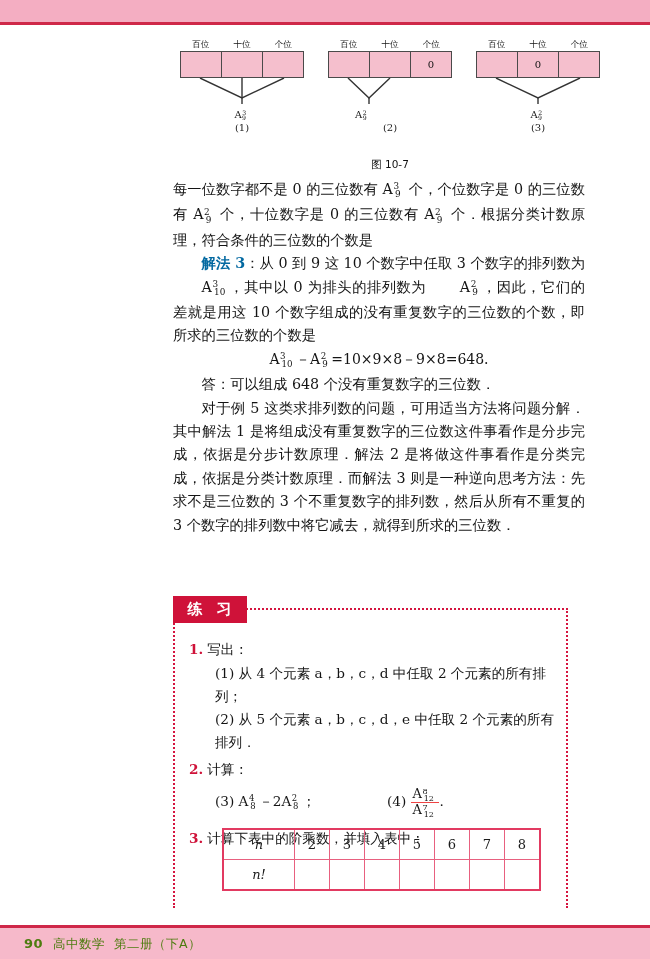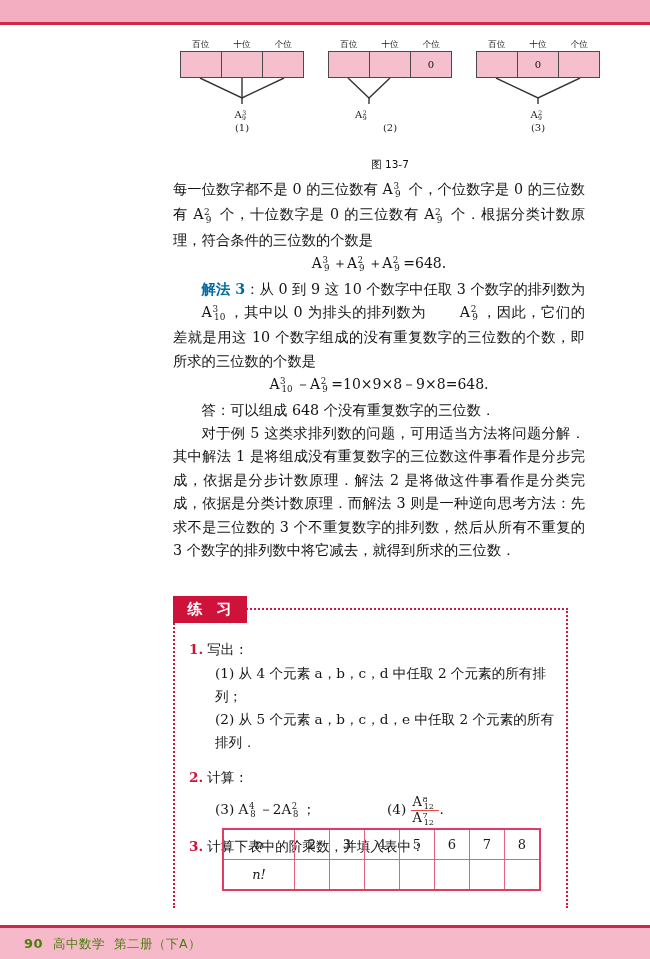--- a/index.html
+++ b/index.html
@@ -219,27 +219,26 @@
       </svg>
       <div class="fig-perm">
         <span class="perm">
           <span class="base">A</span><span class="sup">2</span><span class="sub">9</span>
         </span>
       </div>
       <div class="fig-idx">(3)</div>
     </div>
   </div>
 
-  <div class="fig-caption">图 13-7</div>
+  <div class="fig-caption">图 10-7</div>
 
   <div class="body">
 
     <p><span>每一位数字都不是 0 的三位数有 </span><span class="perm"><span class="base">A</span><span class="sup">3</span><span class="sub">9</span></span><span> 个，个位数字是 0 的三位数有 </span><span class="perm"><span class="base">A</span><span class="sup">2</span><span class="sub">9</span></span><span> 个，十位数字是 0 的三位数有 </span><span class="perm"><span class="base">A</span><span class="sup">2</span><span class="sub">9</span></span><span> 个．根据分类计数原理，符合条件的三位数的个数是</span></p>
 
-    <p class="formula"><span class="perm"><span class="base">A</span><span class="sup">3</span><span class="sub">9</span></span>＋<span class="perm"><span class="base">A</span><span class="sup">2</span><span class="sub">9</span></span>＋<span class="perm"><span class="base">A</span><span class="sup">2</span><span class="sub">9</span></span><span>=648.</span></p>
 
     <p class="indent"><span class="label-red">解法 3</span><span>：</span><span>从 0 到 9 这 10 个数字中任取 3 个数字的排列数为 </span><span class="perm"><span class="base">A</span><span class="sup">3</span><span class="sub">10</span></span><span>，其中以 0 为排头的排列数为 </span><span class="perm"><span class="base">A</span><span class="sup">2</span><span class="sub">9</span></span><span>，因此，它们的差就是用这 10 个数字组成的没有重复数字的三位数的个数，即所求的三位数的个数是</span></p>
 
     <p class="formula"><span class="perm"><span class="base">A</span><span class="sup">3</span><span class="sub">10</span></span>－<span class="perm"><span class="base">A</span><span class="sup">2</span><span class="sub">9</span></span><span>=10×9×8－9×8=648.</span></p>
 
     <p class="indent">答：可以组成 648 个没有重复数字的三位数．</p>
 
     <p class="indent">对于例 5 这类求排列数的问题，可用适当方法将问题分解．其中解法 1 是将组成没有重复数字的三位数这件事看作是分步完成，依据是分步计数原理．解法 2 是将做这件事看作是分类完成，依据是分类计数原理．而解法 3 则是一种逆向思考方法：先求不是三位数的 3 个不重复数字的排列数，然后从所有不重复的 3 个数字的排列数中将它减去，就得到所求的三位数．</p>
   </div>
 
@@ -251,21 +250,21 @@
     </div>
 
     <div class="ex-body">
 
       <div class="ex-item">
         <span class="ex-num">1.</span><span>写出：</span>
       </div>
       <div class="ex-sub">(1) 从 4 个元素 a，b，c，d 中任取 2 个元素的所有排列；</div>
       <div class="ex-sub">(2) 从 5 个元素 a，b，c，d，e 中任取 2 个元素的所有排列．</div>
 
-      <div class="ex-item" style="margin-top:12px;">
+      <div class="ex-item" style="margin-top:4px;">
         <span class="ex-num">2.</span><span>计算：</span>
       </div>
 
 
       <div class="two-col row-tall" style="margin-top:5px;">
         <div class="c1">
           <span>(3)</span>
           <span class="perm"><span class="base">A</span><span class="sup">4</span><span class="sub">8</span></span><span>－2</span><span class="perm"><span class="base">A</span><span class="sup">2</span><span class="sub">8</span></span><span>；</span>
         </div>
         <div class="c2">

